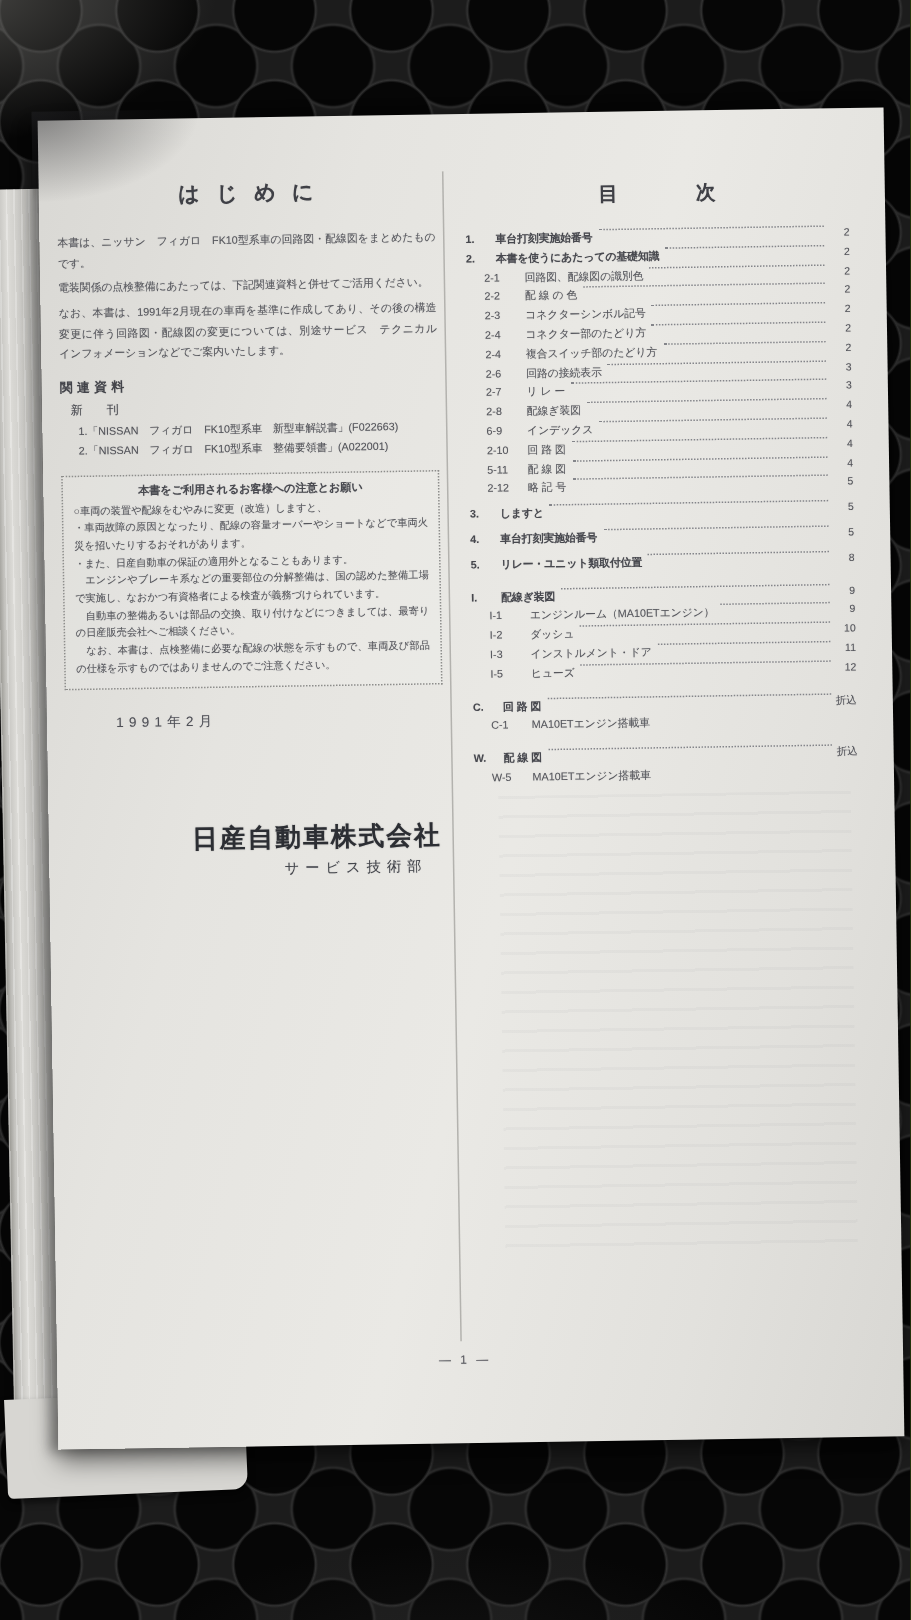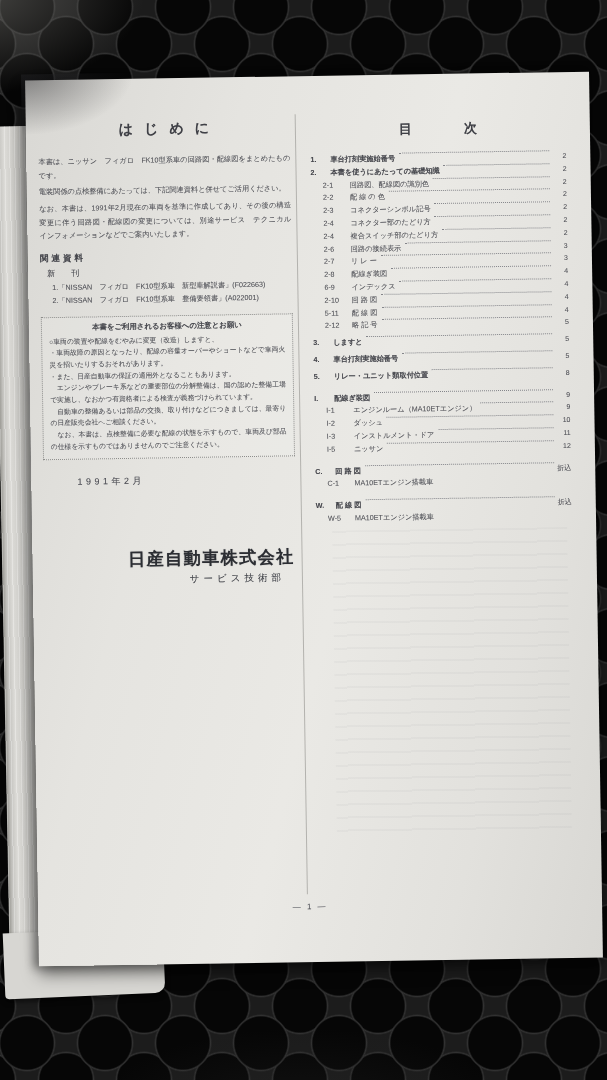--- a/index.html
+++ b/index.html
@@ -244,21 +244,21 @@
             <span class="toc-page">10</span>
           </div>
           <div class="toc-row lvl1">
             <span class="toc-no">I-3</span>
             <span class="toc-label">インストルメント・ドア</span>
             <span class="toc-dots"></span>
             <span class="toc-page">11</span>
           </div>
           <div class="toc-row lvl1">
             <span class="toc-no">I-5</span>
-            <span class="toc-label">ニッサン</span>
+            <span class="toc-label">ヒューズ</span>
             <span class="toc-dots"></span>
             <span class="toc-page">12</span>
           </div>
           <div class="toc-row lvl0 gap-md">
             <span class="toc-no">C.</span>
             <span class="toc-label">回 路 図</span>
             <span class="toc-dots"></span>
             <span class="toc-page">折込</span>
           </div>
           <div class="toc-row lvl1">

